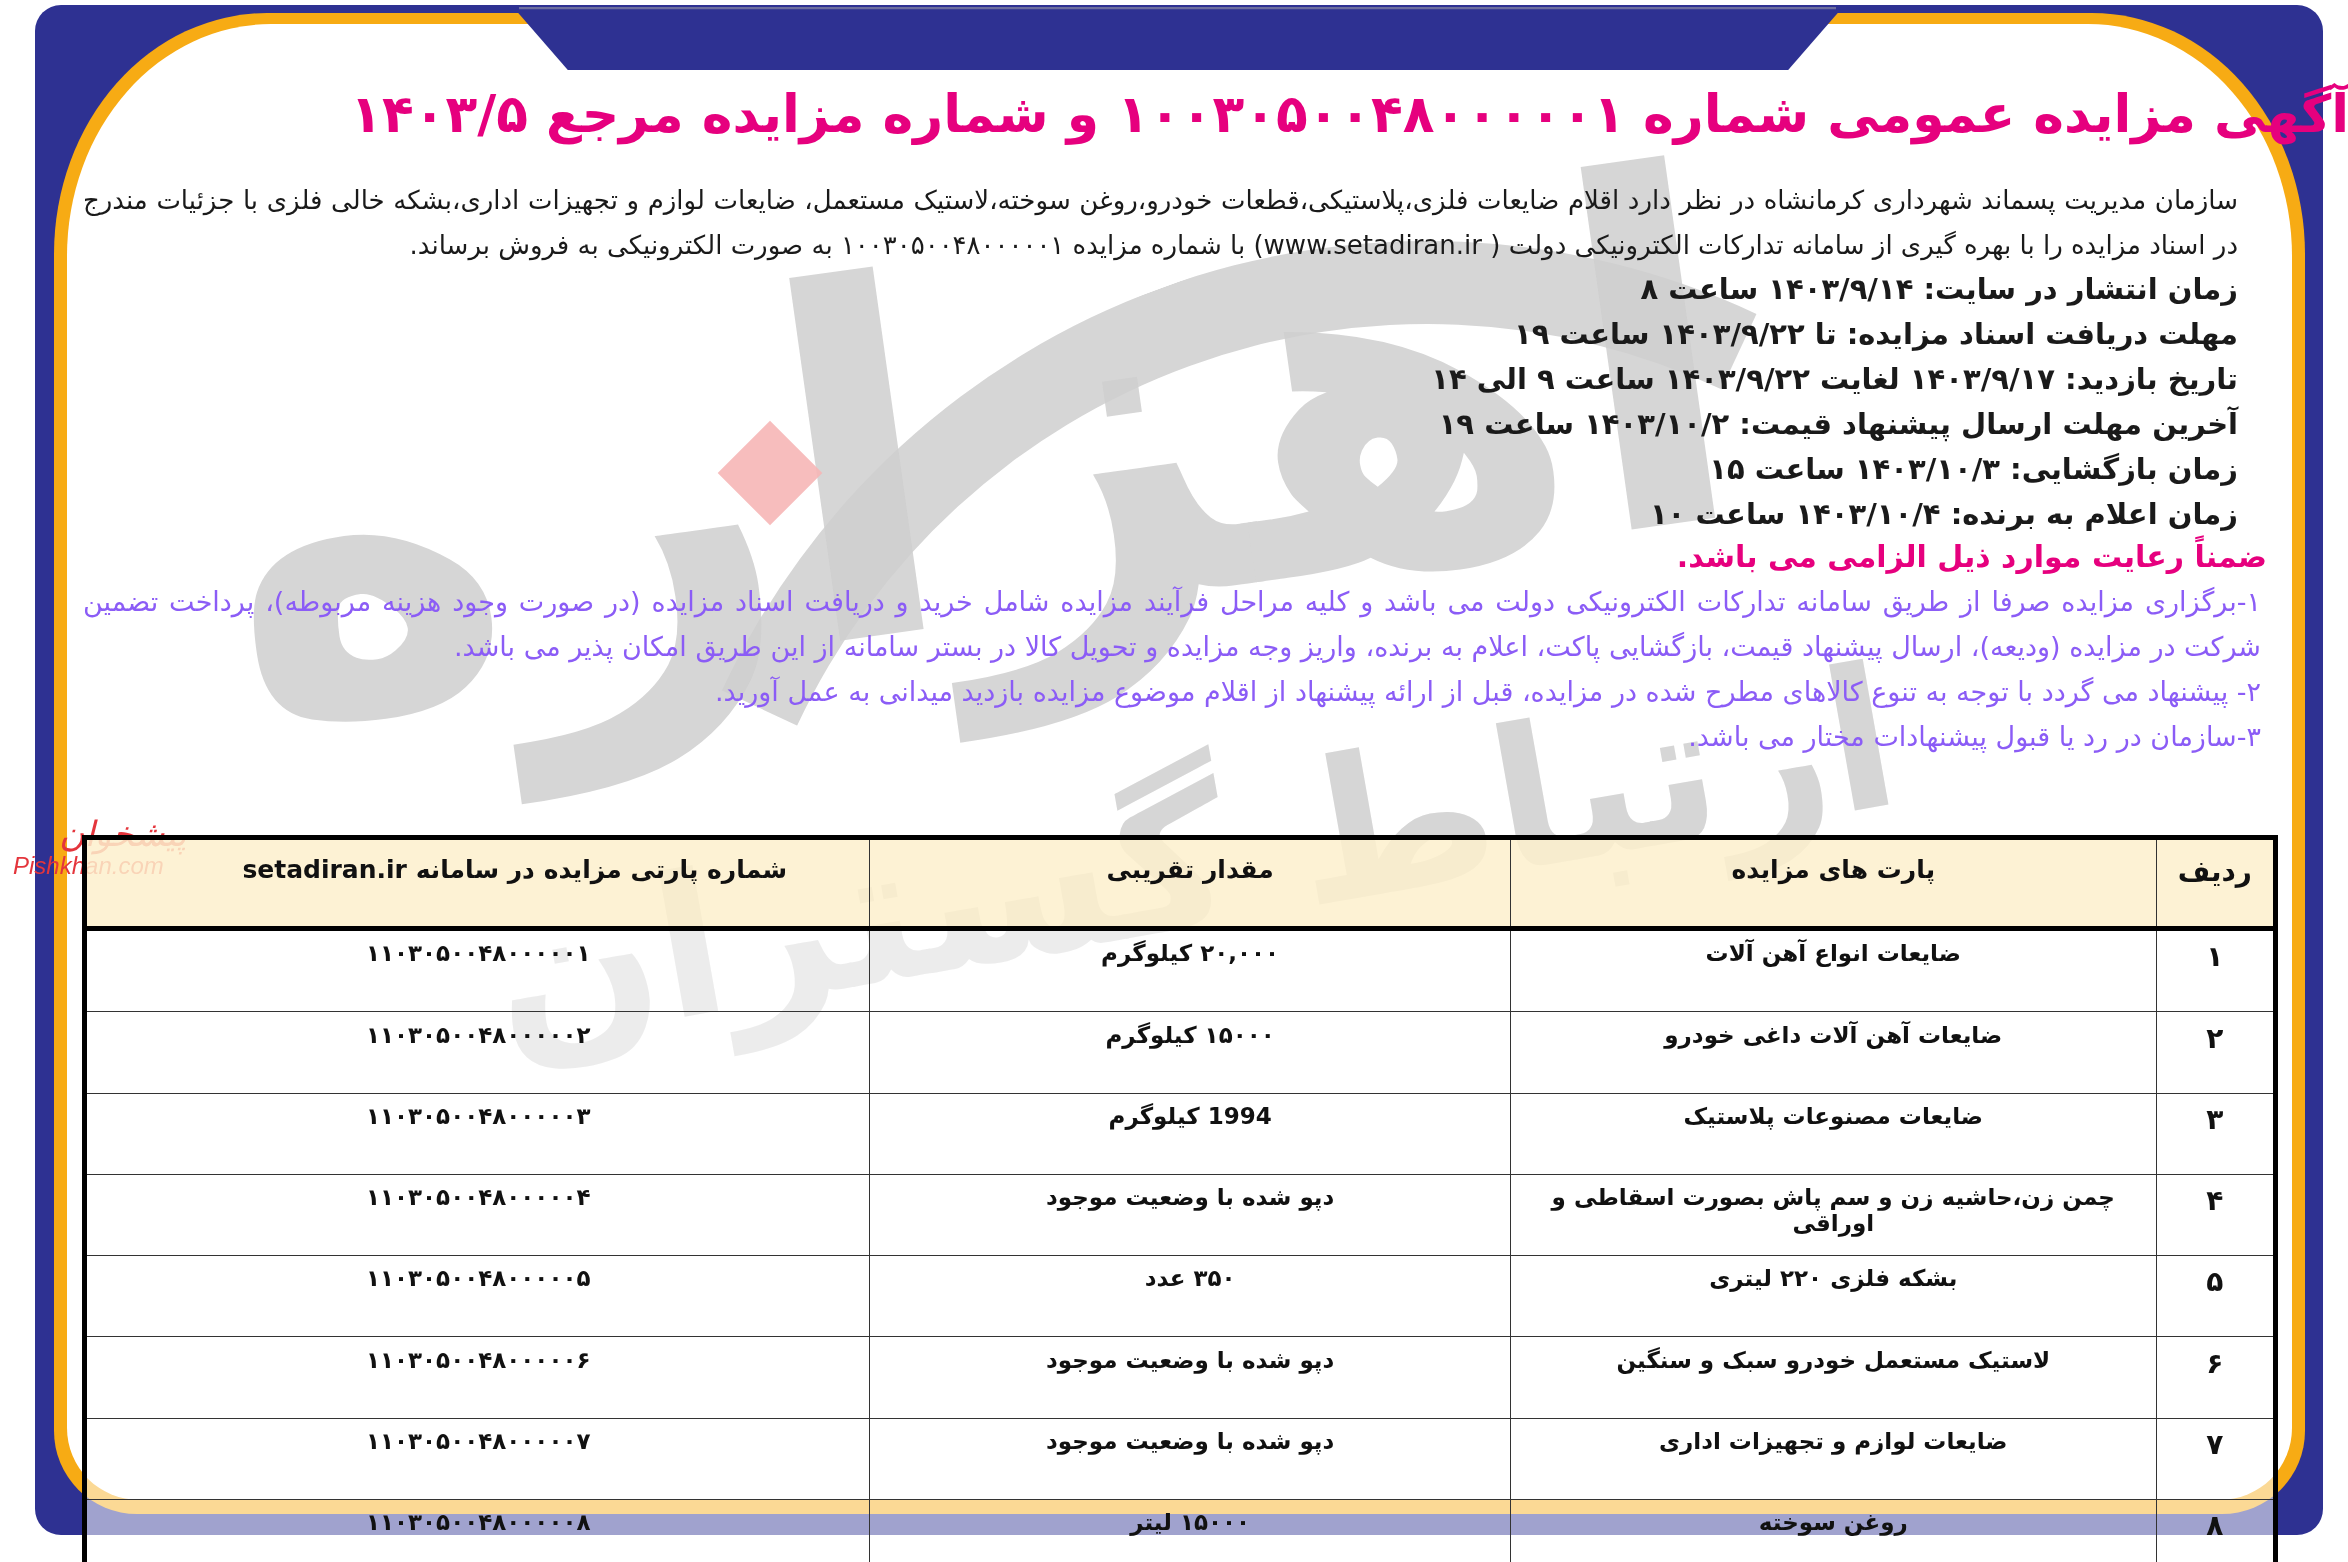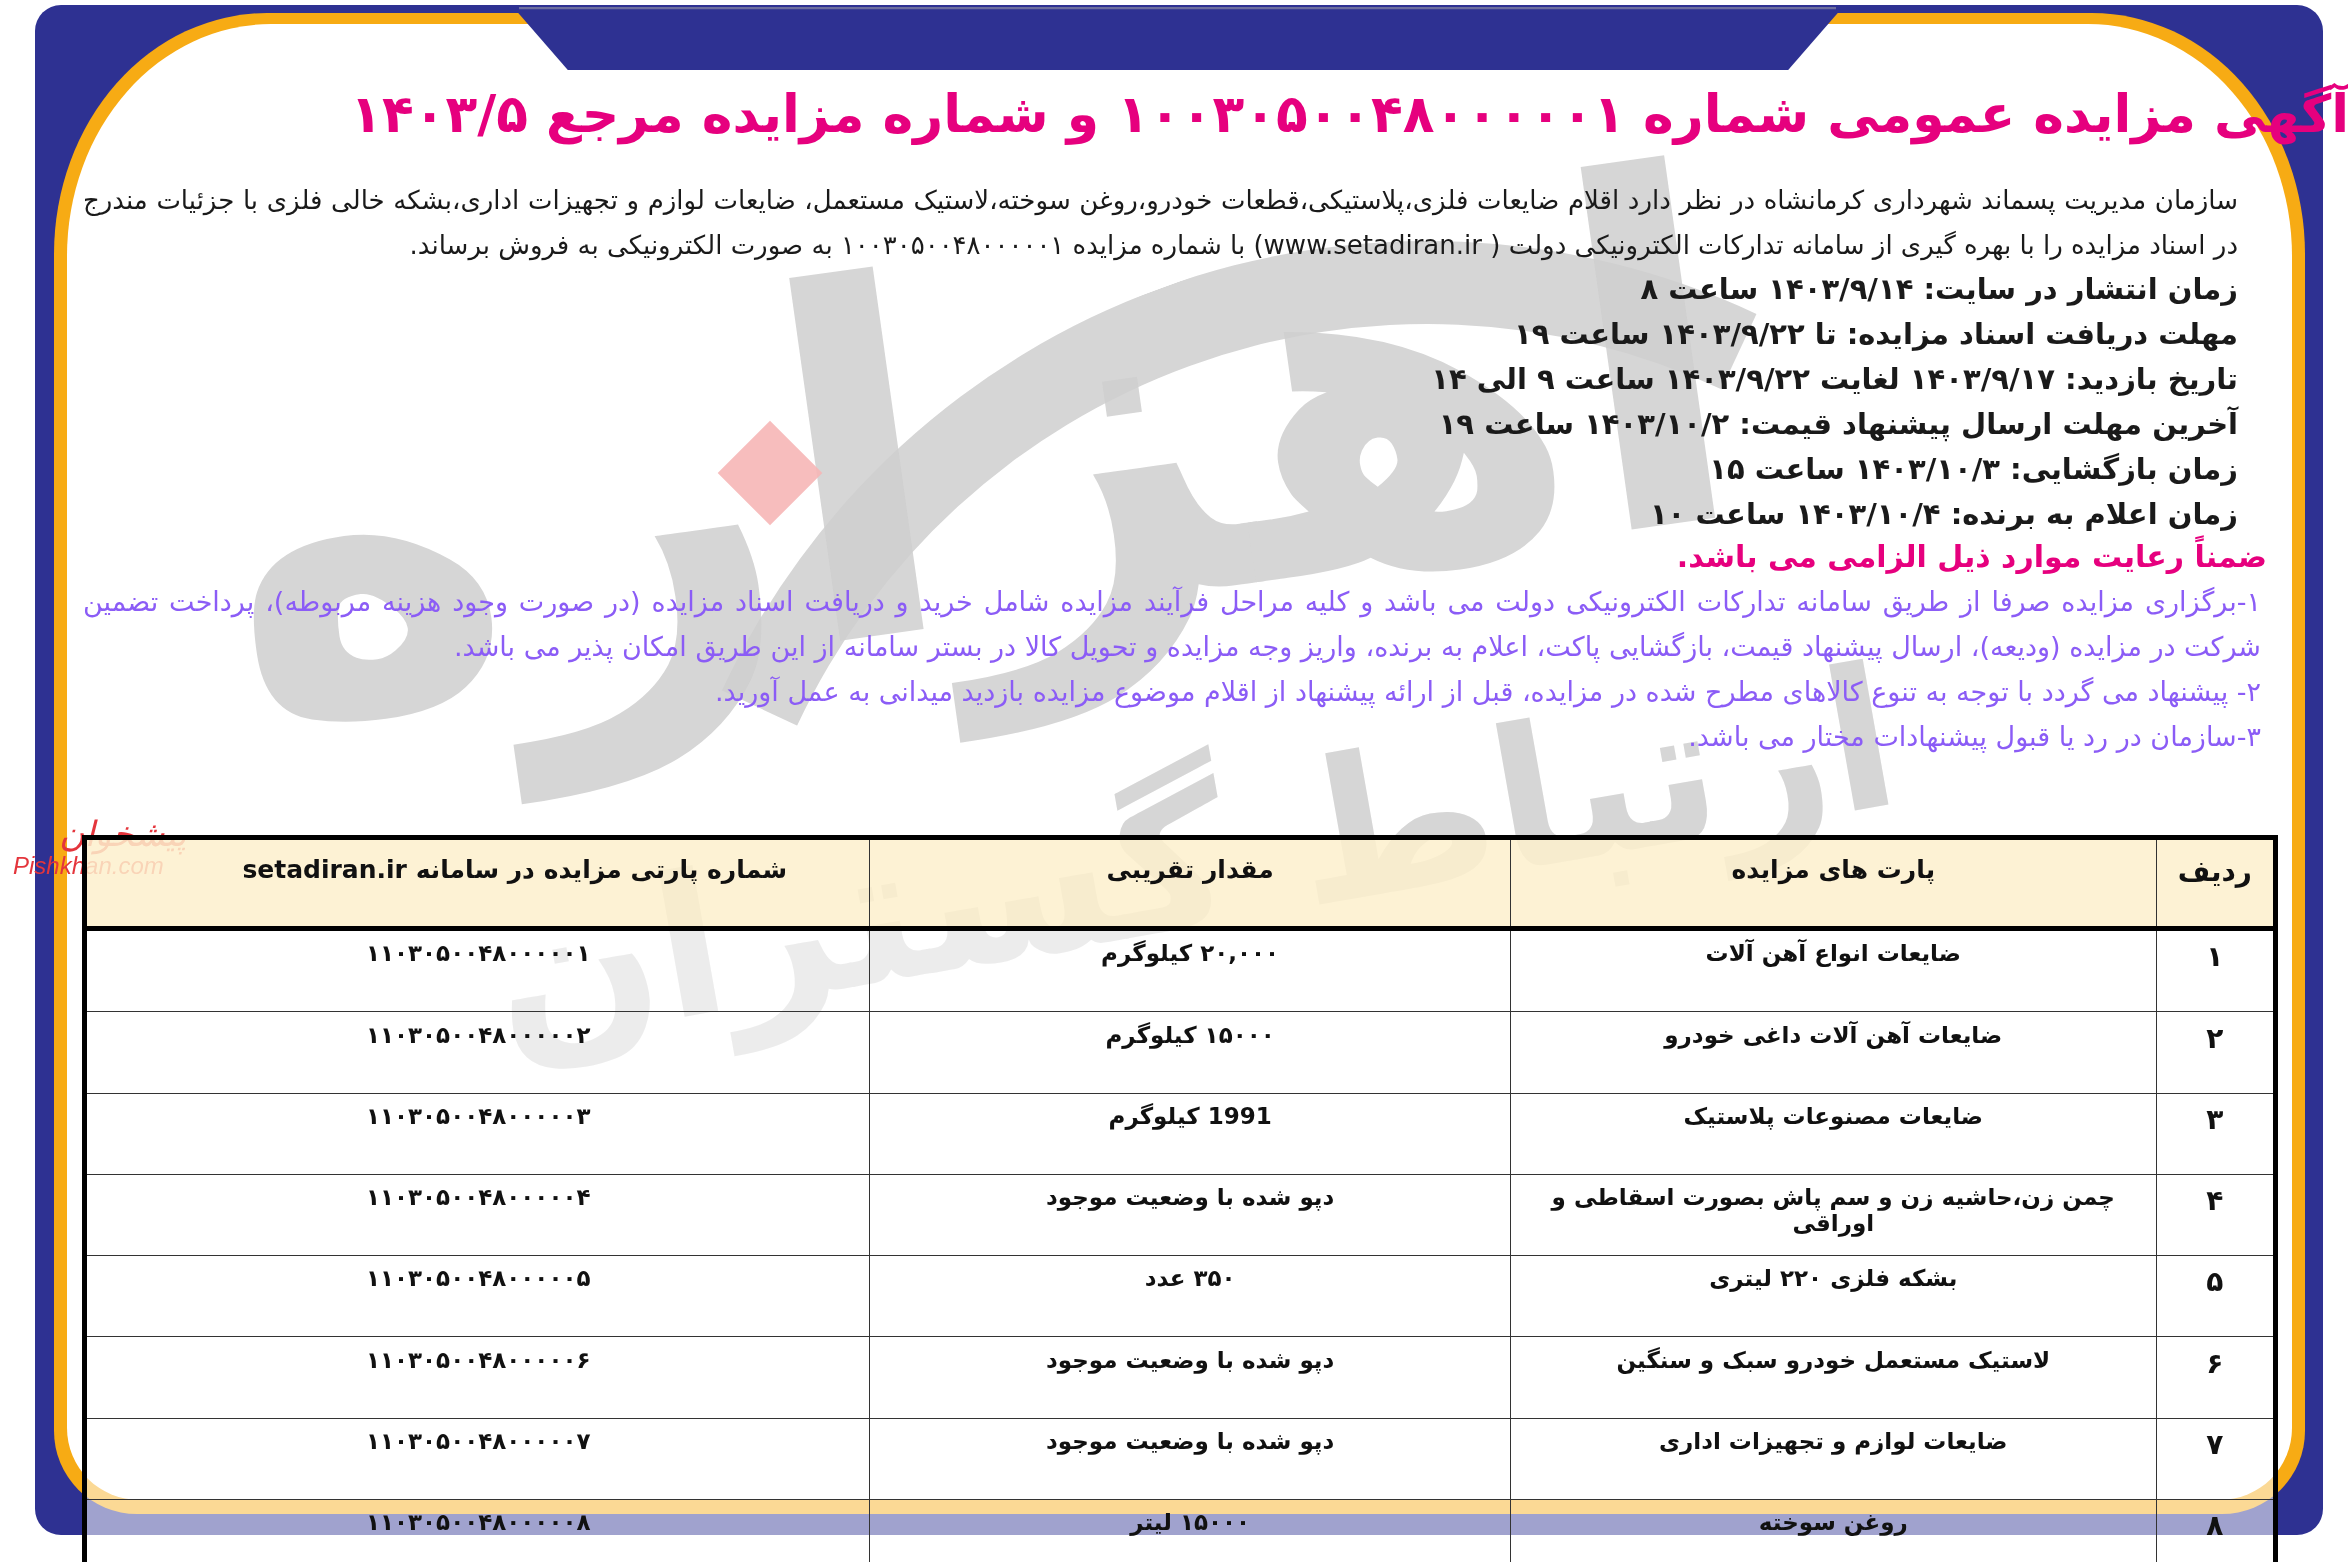--- a/index.html
+++ b/index.html
@@ -100,21 +100,21 @@
       </tr>
       <tr>
         <td class="c-row">۲</td>
         <td class="c-item">ضایعات آهن آلات داغی خودرو</td>
         <td class="c-qty">۱۵۰۰۰ کیلوگرم</td>
         <td class="c-lot">۱۱۰۳۰۵۰۰۴۸۰۰۰۰۰۲</td>
       </tr>
       <tr>
         <td class="c-row">۳</td>
         <td class="c-item">ضایعات مصنوعات پلاستیک</td>
-        <td class="c-qty">1991 کیلوگرم</td>
+        <td class="c-qty">1994 کیلوگرم</td>
         <td class="c-lot">۱۱۰۳۰۵۰۰۴۸۰۰۰۰۰۳</td>
       </tr>
       <tr>
         <td class="c-row">۴</td>
         <td class="c-item">چمن زن،حاشیه زن و سم پاش بصورت اسقاطی و اوراقی</td>
         <td class="c-qty">دپو شده با وضعیت موجود</td>
         <td class="c-lot">۱۱۰۳۰۵۰۰۴۸۰۰۰۰۰۴</td>
       </tr>
       <tr>
         <td class="c-row">۵</td>

